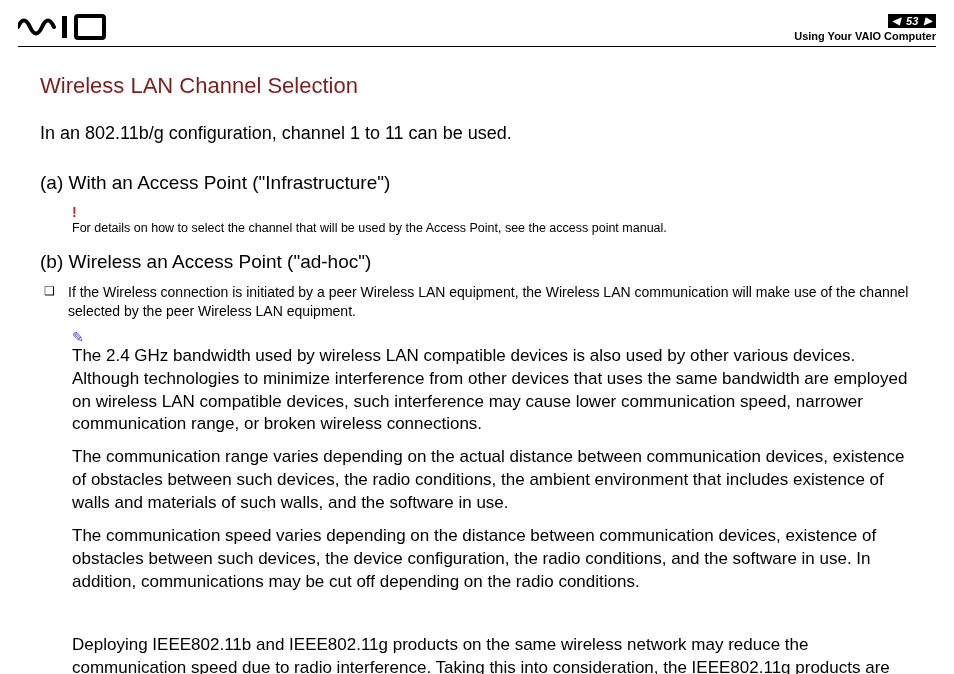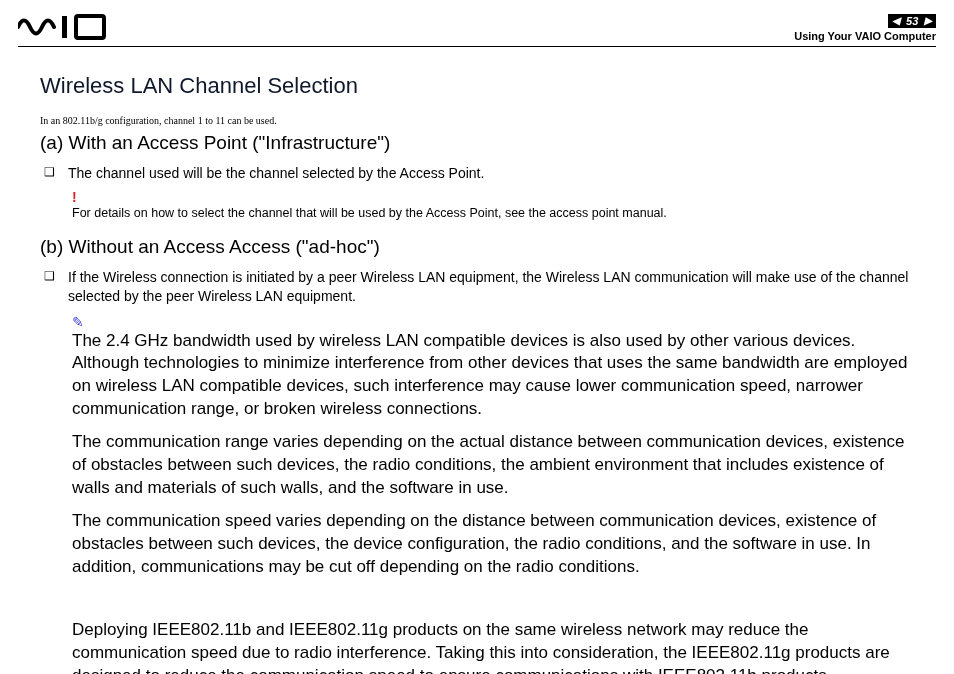--- a/index.html
+++ b/index.html
@@ -45,29 +45,28 @@
   }
   hr.rule {
     border: none;
     border-top: 1px solid #000;
     margin: 0 18px 0 18px;
   }
   .content {
     padding: 26px 40px 0 40px;
   }
   .title {
-    color: #0f172a;
+    color: #7f1d1d;
     font-size: 22px;
     font-weight: 400;
-    margin-bottom: 16px;
+    margin-bottom: 24px;
   }
   .intro {
-    font-size: 10px;
-    margin-bottom: 6px;
-    font-family: Liberation Serif, serif;
+    font-size: 18px;
+    margin-bottom: 28px;
   }
   .subhead {
     font-size: 19px;
     font-weight: 400;
     margin-bottom: 10px;
   }
   ul.bullets {
     list-style: none;
     margin: 0 0 6px 0;
   }
@@ -140,29 +139,26 @@
 </div>
 
 <hr class="rule">
 
 <div class="content">
 
   <h1 class="title">Wireless LAN Channel Selection</h1>
   <p class="intro">In an 802.11b/g configuration, channel 1 to 11 can be used.</p>
 
   <h2 class="subhead">(a) With an Access Point ("Infrastructure")</h2>
-  <ul class="bullets">
-    <li>The channel used will be the channel selected by the Access Point.</li>
-  </ul>
   <div class="note-block">
     <span class="excl">!</span>
     <span class="note-text">For details on how to select the channel that will be used by the Access Point, see the access point manual.</span>
   </div>
 
-  <h2 class="subhead">(b) Without an Access Access ("ad-hoc")</h2>
+  <h2 class="subhead">(b) Wireless an Access Point ("ad-hoc")</h2>
   <ul class="bullets">
     <li>If the Wireless connection is initiated by a peer Wireless LAN equipment, the Wireless LAN communication will make use of the channel selected by the peer Wireless LAN equipment.</li>
   </ul>
 
   <div class="pencil-block">
     <span class="pencil">✎</span>
     <p>The 2.4 GHz bandwidth used by wireless LAN compatible devices is also used by other various devices. Although technologies to minimize interference from other devices that uses the same bandwidth are employed on wireless LAN compatible devices, such interference may cause lower communication speed, narrower communication range, or broken wireless connections.</p>
     <p>The communication range varies depending on the actual distance between communication devices, existence of obstacles between such devices, the radio conditions, the ambient environment that includes existence of walls and materials of such walls, and the software in use.</p>
     <p>The communication speed varies depending on the distance between communication devices, existence of obstacles between such devices, the device configuration, the radio conditions, and the software in use. In addition, communications may be cut off depending on the radio conditions.</p>
     <p class="tight">Deploying IEEE802.11b and IEEE802.11g products on the same wireless network may reduce the communication speed due to radio interference. Taking this into consideration, the IEEE802.11g products are designed to reduce the communication speed to ensure communications with IEEE802.11b products.</p>

